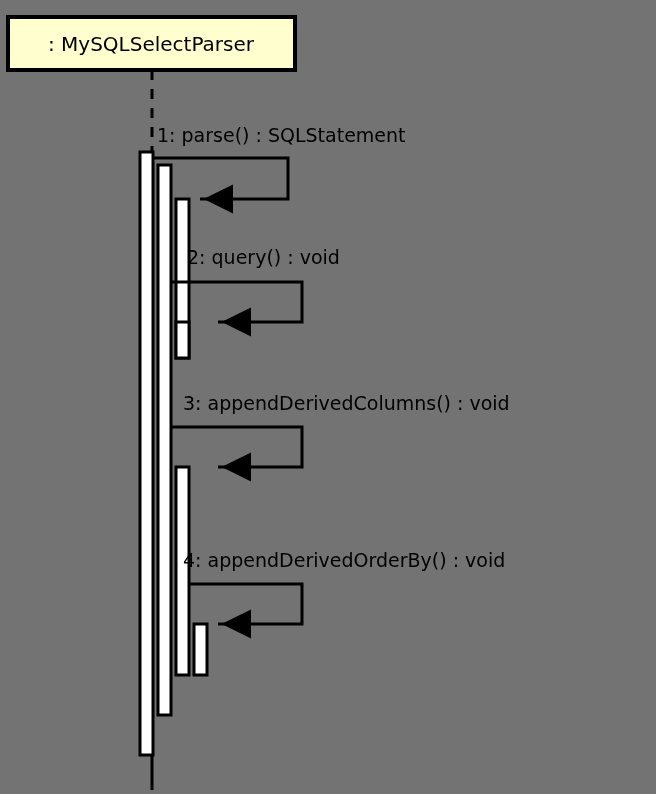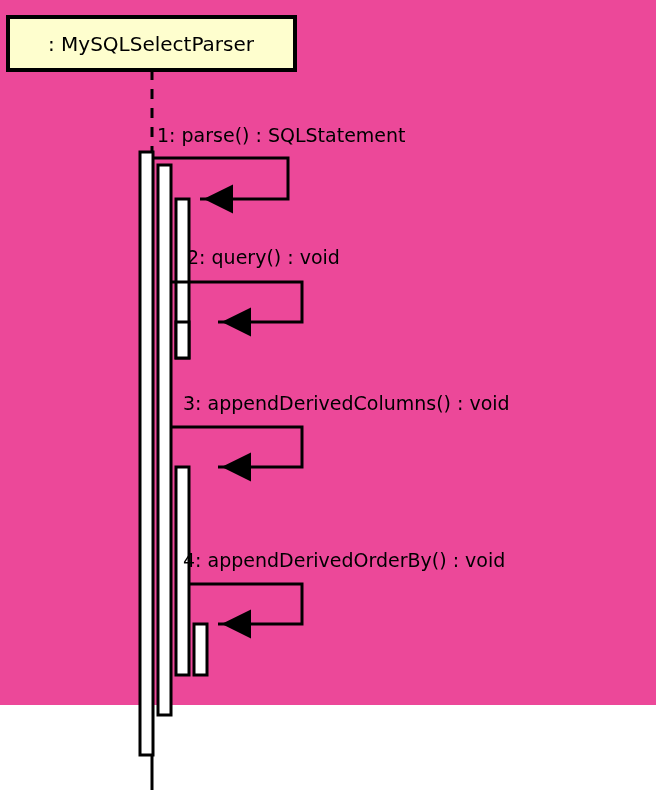--- a/index.html
+++ b/index.html
@@ -9,22 +9,22 @@
   }
   body {
     width: 656px;
     height: 808px;
     font-family: "DejaVu Sans", sans-serif;
     overflow: hidden;
   }
   #diagram-root {
     position: relative;
     width: 656px;
-    height: 705px;
-    background: #ec4899;
+    height: 794px;
+    background: #737373;
   }
   svg.seq-canvas {
     position: absolute;
     top: 0;
     left: 0;
     width: 656px;
     height: 808px;
     display: block;
   }
   .participant-label {

